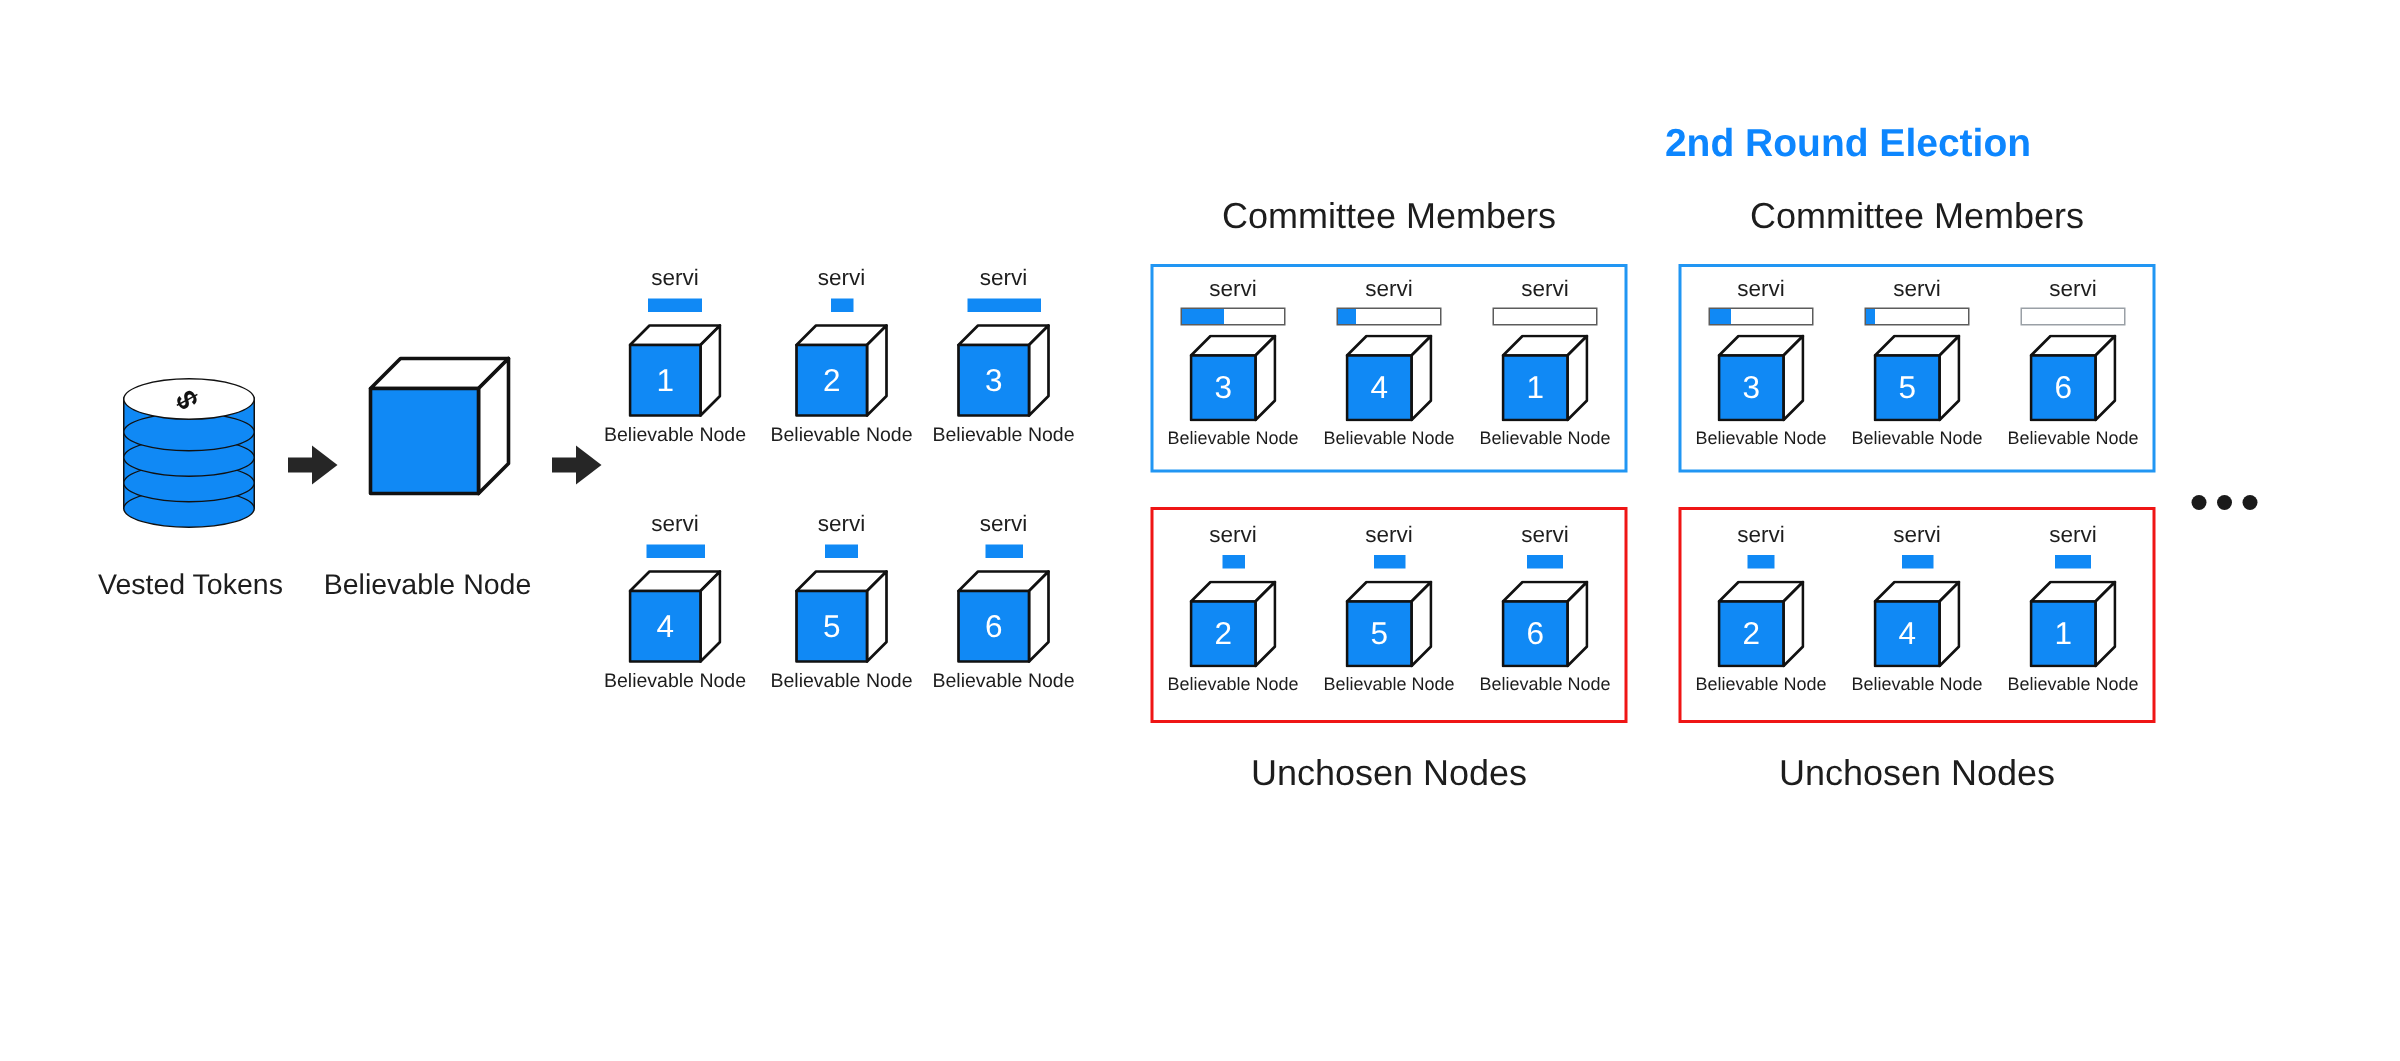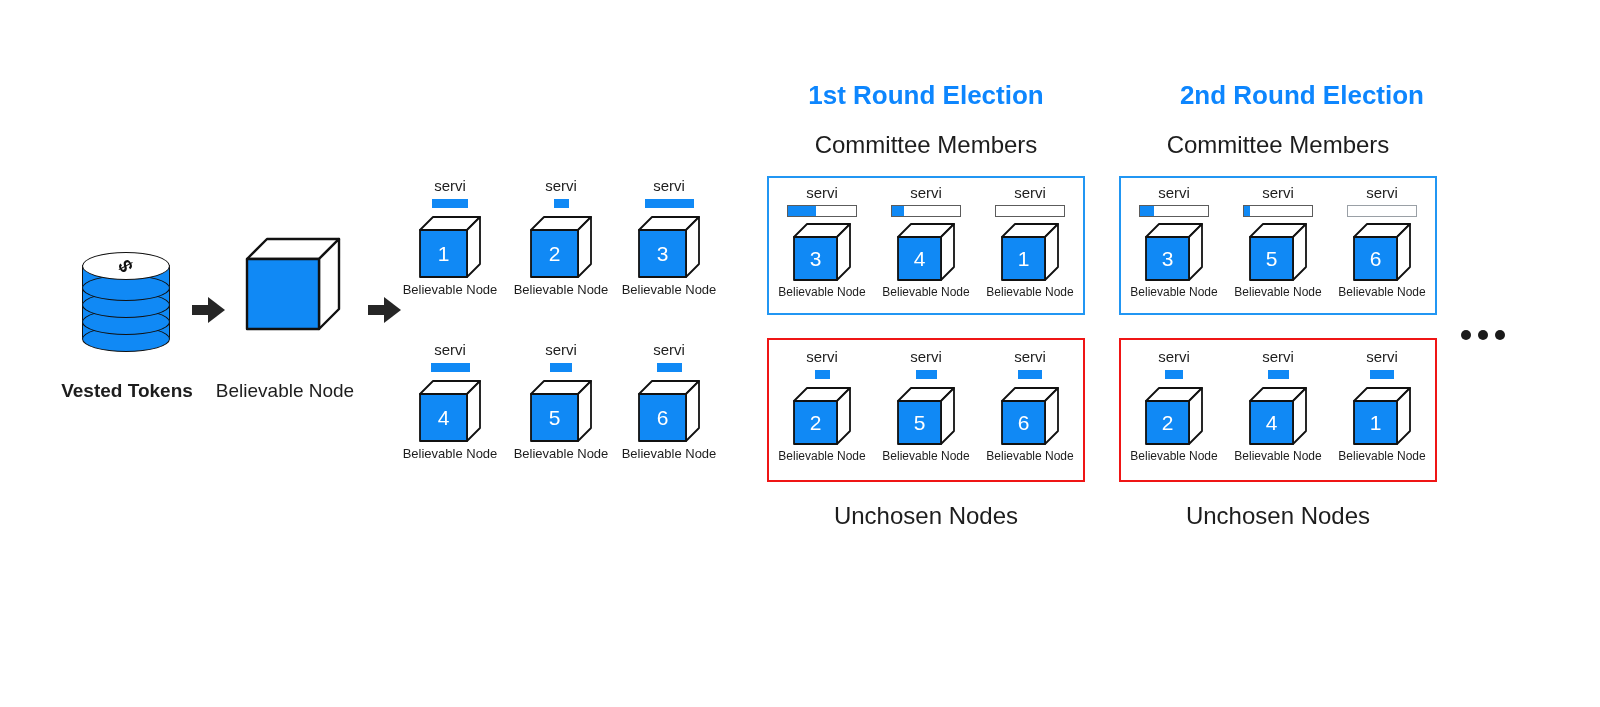--- a/index.html
+++ b/index.html
@@ -66,21 +66,21 @@
     z-index: 5;
   }
 
   .cap-label {
     position: absolute;
     text-align: center;
     font-size: 19px;
     color: #1d1d1d;
     white-space: nowrap;
   }
-  #vested-tokens-label { left: 42px; top: 380px; width: 170px; font-weight: bold; }
+  #vested-tokens-label { left: 42px; top: 380px; width: 170px; }
   #believable-node-label { left: 200px; top: 380px; width: 170px; }
 
   
   .arrow {
     position: absolute;
     width: 34px; height: 26px;
   }
   .arrow .shaft {
     position: absolute;
     left: 0; top: 8px;
@@ -237,27 +237,26 @@
   <div class="cap-label" id="believable-node-label">Believable Node</div>
 
   <div class="arrow" id="arrow-2">
     <div class="shaft"></div>
       <div class="head"></div>
   </div>
 
   <div id="pool-row-1"></div>
   <div id="pool-row-2"></div>
 
-  <div class="round-title" style="left:800px; top:80px; width:252px;">1st Round Election</div>
   <div class="section-sub" style="left:792px; top:131px; width:268px;">Committee Members</div>
   <div class="group-box committee" id="r1-committee-box" style="left:767px; top:176px; width:318px; height:139px;"></div>
   <div class="group-box unchosen" id="r1-unchosen-box" style="left:767px; top:338px; width:318px; height:144px;"></div>
   <div class="section-sub" style="left:792px; top:502px; width:268px;">Unchosen Nodes</div>
 
-  <div class="round-title" style="left:1168px; top:80px; width:256px;text-align:right;">2nd Round Election</div>
+  <div class="round-title" style="left:1104px; top:80px; width:256px;">2nd Round Election</div>
   <div class="section-sub" style="left:1144px; top:131px; width:268px;">Committee Members</div>
   <div class="group-box committee" id="r2-committee-box" style="left:1119px; top:176px; width:318px; height:139px;"></div>
   <div class="group-box unchosen" id="r2-unchosen-box" style="left:1119px; top:338px; width:318px; height:144px;"></div>
   <div class="section-sub" style="left:1144px; top:502px; width:268px;">Unchosen Nodes</div>
 
   <div id="ellipsis">
     <span></span>
       <span></span>
       <span></span>
   </div>

